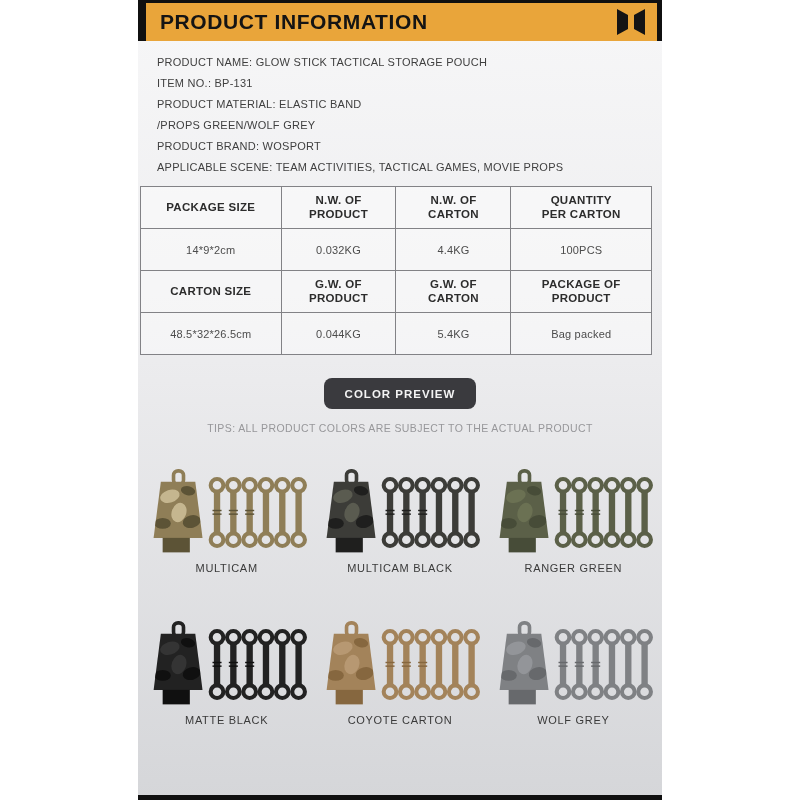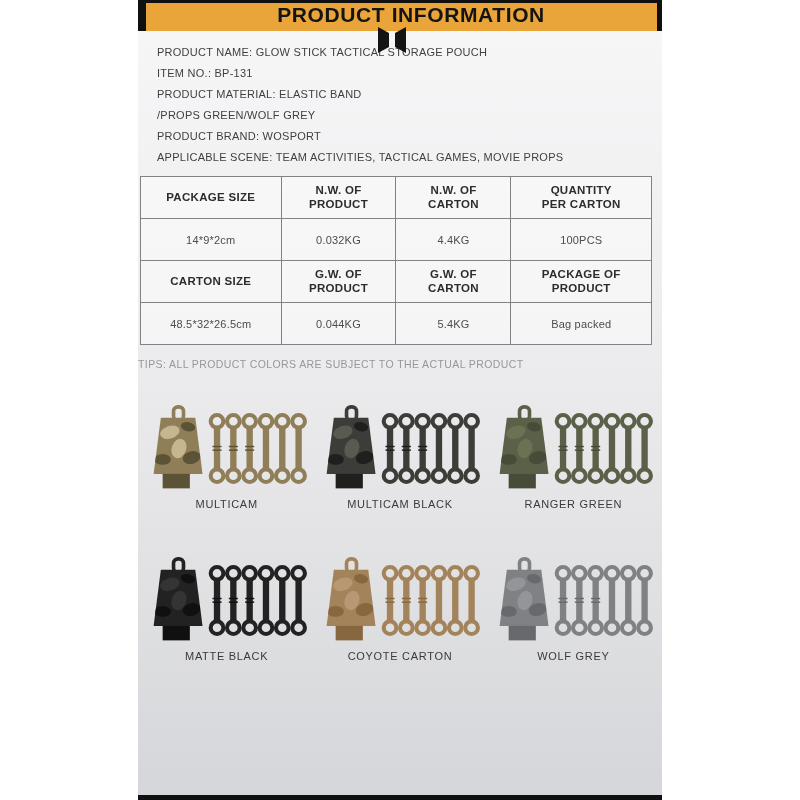--- a/index.html
+++ b/index.html
@@ -6,23 +6,23 @@
   html,body { width:800px; height:800px; background:#ffffff; font-family:"Liberation Sans", sans-serif; }
   .card {
     position:relative;
     width:524px; height:800px;
     margin:0 auto;
     background:linear-gradient(180deg, var(--card_top) 0%, #ececee 45%, var(--card_bottom) 100%);
     overflow:hidden;
   }
   .topline { height:3px; background:#101010; }
   .banner {
-    position:relative; height:28px;
+    position:relative; height:38px;
     background:var(--accent);
-    display:flex; align-items:center;flex-direction:column;
+    display:flex; align-items:center;
   }
   .banner .stub-left { position:absolute; left:0; top:0; bottom:0; width:8px; background:#101010; }
   .banner .stub-right { position:absolute; right:0; top:0; bottom:0; width:5px; background:#101010; }
   .banner-title {
     flex:1; padding-left:22px;
     font-size:21px; font-weight:800; letter-spacing:.6px;
     color:#141414; white-space:nowrap;
   }
   .logo { margin-right:16px; height:26px; width:30px; flex:0 0 auto; }
   .info { padding:11px 19px 0; }
@@ -44,21 +44,21 @@
     background:rgba(255,255,255,.45);
   }
   td.th { font-weight:700; font-size:11.5px; color:#2c2c2c; letter-spacing:.3px; white-space:pre-line; line-height:1.2; }
   td.tv { font-size:11px; color:#4c4c4c; letter-spacing:.2px; }
   .cp-btn {
     margin:23px auto 0; width:152px; height:31px;
     background:var(--btn); border-radius:8px;
     display:flex; align-items:center; justify-content:center;
     color:#f4f4f4; font-size:11.5px; font-weight:700; letter-spacing:1px;
   }
-  .tips { margin-top:13px; font-size:10.5px; letter-spacing:.4px; color:var(--muted); }
+  .tips { margin-top:13px; text-align:center; font-size:10.5px; letter-spacing:.4px; color:var(--muted); }
   .pgrid {
     margin-top:35px; padding:0 2px;
     display:grid; grid-template-columns:repeat(3,1fr); row-gap:47px;
   }
   .pcell { display:flex; flex-direction:column; align-items:center; }
   .pset { width:162px; height:87px; display:block; }
   .plabel { margin-top:6px; font-size:11px; letter-spacing:.7px; color:#3a3a3a; text-align:center; }
   .bottombar { position:absolute; left:0; right:0; bottom:0; height:5px; background:#101010; }
 </style>
 </head>
@@ -180,20 +180,21 @@
     </tr>
     <tr>
       <td class="tv">48.5*32*26.5cm</td>
       <td class="tv">0.044KG</td>
       <td class="tv">5.4KG</td>
       <td class="tv">Bag packed</td>
     </tr>
   </tbody>
     </table>
 
+  <div class="cp-btn">COLOR PREVIEW</div>
   <div class="tips">TIPS: ALL PRODUCT COLORS ARE SUBJECT TO THE ACTUAL PRODUCT</div>
 
   <div class="pgrid">
     <div class="pcell" style="--base: #8f7e57; --shade: #5c5336; --accent: #c5b68f;">
       <svg class="pset" viewBox="0 0 178 96">
           <use href="#product-set"></use>
         </svg>
       <div class="plabel">MULTICAM</div>
     </div>
     <div class="pcell" style="--base: #3c3c38; --shade: #1f1f1e; --accent: #5a5b50;">

